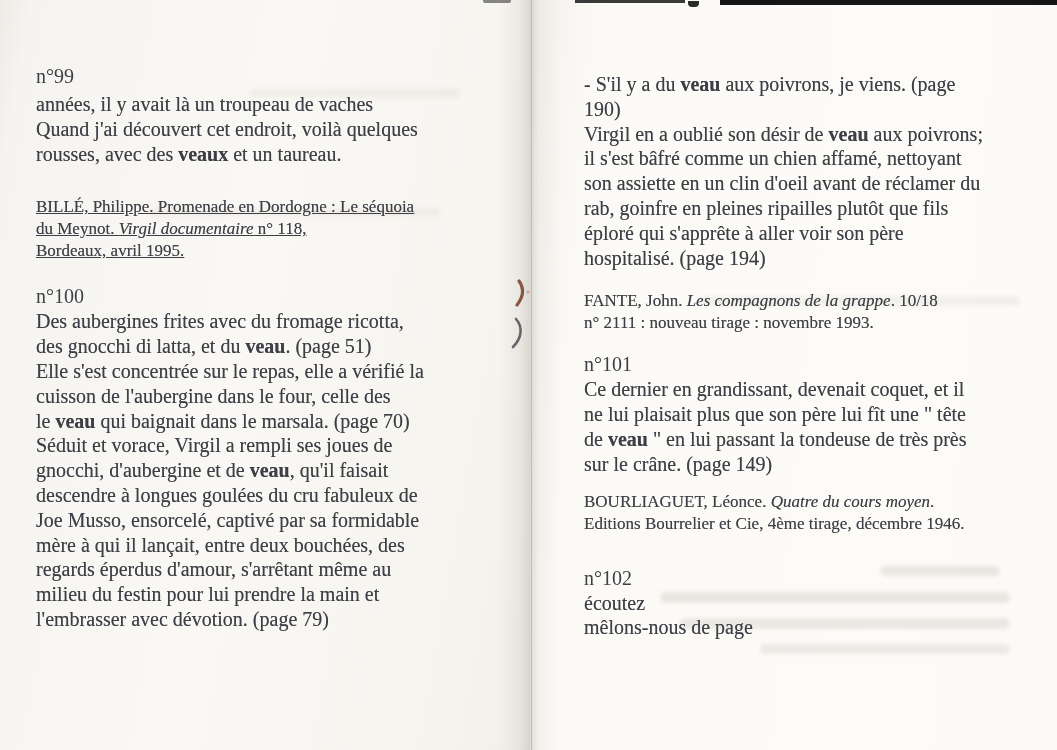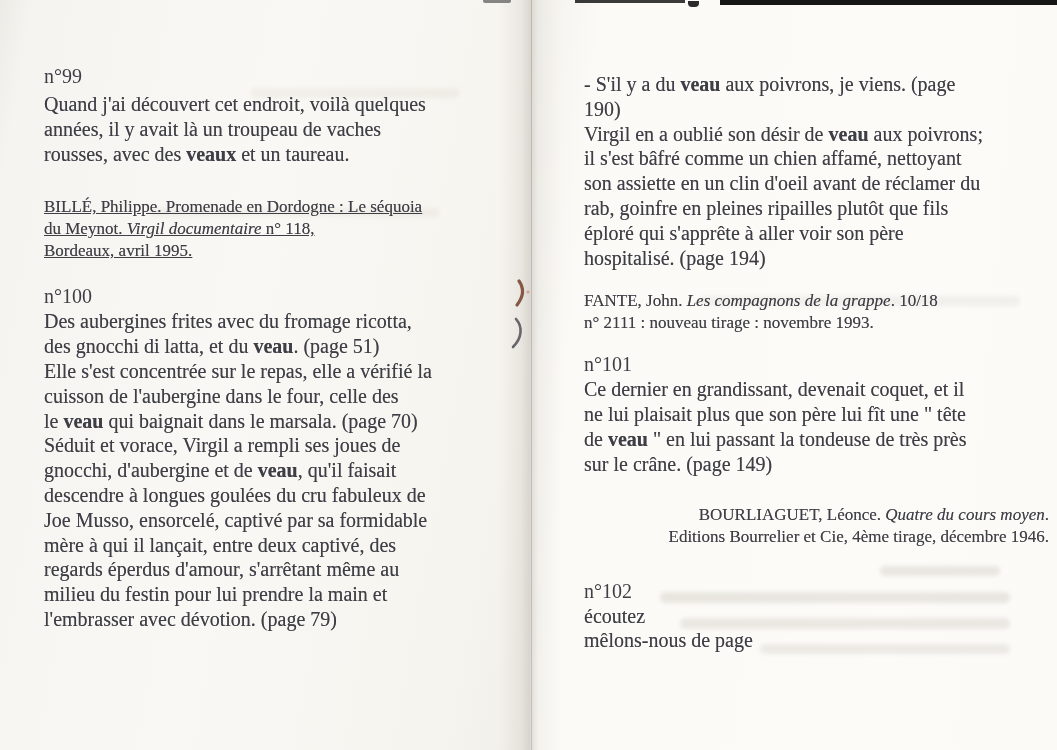--- a/index.html
+++ b/index.html
@@ -31,36 +31,36 @@
   .edge-a{left:483px;top:0;width:28px;height:3px;background:rgba(95,95,95,.75);border-radius:0 0 2px 2px;}
   .edge-b{left:575px;top:0;width:110px;height:3px;background:#3a3a3a;}
   .edge-c{left:720px;top:0;width:337px;height:5px;}
   .edge-blob{left:688px;top:1px;width:11px;height:6px;border-radius:0 0 4px 4px;background:#2a2a2a;}
   
   .staples{position:absolute;left:507px;top:275px;}
   
   .ghost{position:absolute;border-radius:5px;filter:blur(2px);background:#a89f90;}
   
   .col{position:absolute;color:#3e3e46;}
-  .col-left{left:44px;top:64px;width:450px;}
+  .col-left{left:36px;top:64px;width:450px;}
   .col-right{left:584px;top:72px;width:465px;}
   .num{font-size:20px;line-height:25px;}
   .quote{font-size:20px;line-height:24.8px;}
   .cite{font-size:17px;line-height:22px;}
   .ln{display:block;white-space:nowrap;}
   .b{font-weight:bold;}
   .i{font-style:italic;}
   .col .ln{text-shadow:0 0 .5px rgba(62,62,70,.55);}
   
   .m-q99{margin-top:3px;}
   .m-cite-bille{margin-top:30px;text-decoration:underline;}
   .m-n100{margin-top:22px;}
   .m-cite-fante{margin-top:20px;}
   .m-n101{margin-top:18px;}
-  .m-cite-bour{margin-top:27px;text-align:right;}
+  .m-cite-bour{margin-top:14px;}
   .m-n102{margin-top:31px;}
 </style>
 </head>
 <body>
 
 <div class="stage">
 
   <div class="page-left"></div>
   <div class="page-right"></div>
 
@@ -82,41 +82,41 @@
   <div class="ghost" style="left:150px;top:208px;width:290px;height:9px;opacity:.10;"></div>
   <div class="ghost" style="left:700px;top:296px;width:320px;height:10px;opacity:.12;"></div>
   <div class="ghost" style="left:880px;top:566px;width:120px;height:10px;opacity:.22;"></div>
   <div class="ghost" style="left:660px;top:592px;width:350px;height:11px;opacity:.22;"></div>
   <div class="ghost" style="left:680px;top:618px;width:330px;height:11px;opacity:.20;"></div>
   <div class="ghost" style="left:760px;top:644px;width:250px;height:10px;opacity:.18;"></div>
 
   <div class="col col-left">
     <div class="num">n°99</div>
     <div class="quote m-q99">
+        <span class="ln"><span>années, il y avait là un troupeau de vaches</span></span>
         <span class="ln"><span>Quand j'ai découvert cet endroit, voilà quelques</span></span>
-        <span class="ln"><span>années, il y avait là un troupeau de vaches</span></span>
         <span class="ln"><span>rousses, avec des </span><span class="b">veaux</span><span> et un taureau.</span></span>
       </div>
     <div class="cite m-cite-bille">
         <span class="ln"><span>BILLÉ, Philippe. Promenade en Dordogne : Le séquoia</span></span>
         <span class="ln"><span>du Meynot. </span><span class="i">Virgil documentaire</span><span> n° 118,</span></span>
         <span class="ln"><span>Bordeaux, avril 1995.</span></span>
       </div>
     <div class="num m-n100">n°100</div>
     <div class="quote">
         <span class="ln"><span>Des aubergines frites avec du fromage ricotta,</span></span>
         <span class="ln"><span>des gnocchi di latta, et du </span><span class="b">veau</span><span>. (page 51)</span></span>
         <span class="ln"><span>Elle s'est concentrée sur le repas, elle a vérifié la</span></span>
         <span class="ln"><span>cuisson de l'aubergine dans le four, celle des</span></span>
         <span class="ln"><span>le </span><span class="b">veau</span><span> qui baignait dans le marsala. (page 70)</span></span>
         <span class="ln"><span>Séduit et vorace, Virgil a rempli ses joues de</span></span>
         <span class="ln"><span>gnocchi, d'aubergine et de </span><span class="b">veau</span><span>, qu'il faisait</span></span>
         <span class="ln"><span>descendre à longues goulées du cru fabuleux de</span></span>
         <span class="ln"><span>Joe Musso, ensorcelé, captivé par sa formidable</span></span>
-        <span class="ln"><span>mère à qui il lançait, entre deux captivé, des</span></span>
+        <span class="ln"><span>mère à qui il lançait, entre deux bouchées, des</span></span>
         <span class="ln"><span>regards éperdus d'amour, s'arrêtant même au</span></span>
         <span class="ln"><span>milieu du festin pour lui prendre la main et</span></span>
         <span class="ln"><span>l'embrasser avec dévotion. (page 79)</span></span>
       </div>
   </div>
 
   <div class="col col-right">
     <div class="quote">
         <span class="ln"><span>- S'il y a du </span><span class="b">veau</span><span> aux poivrons, je viens. (page</span></span>
         <span class="ln"><span>190)</span></span>

